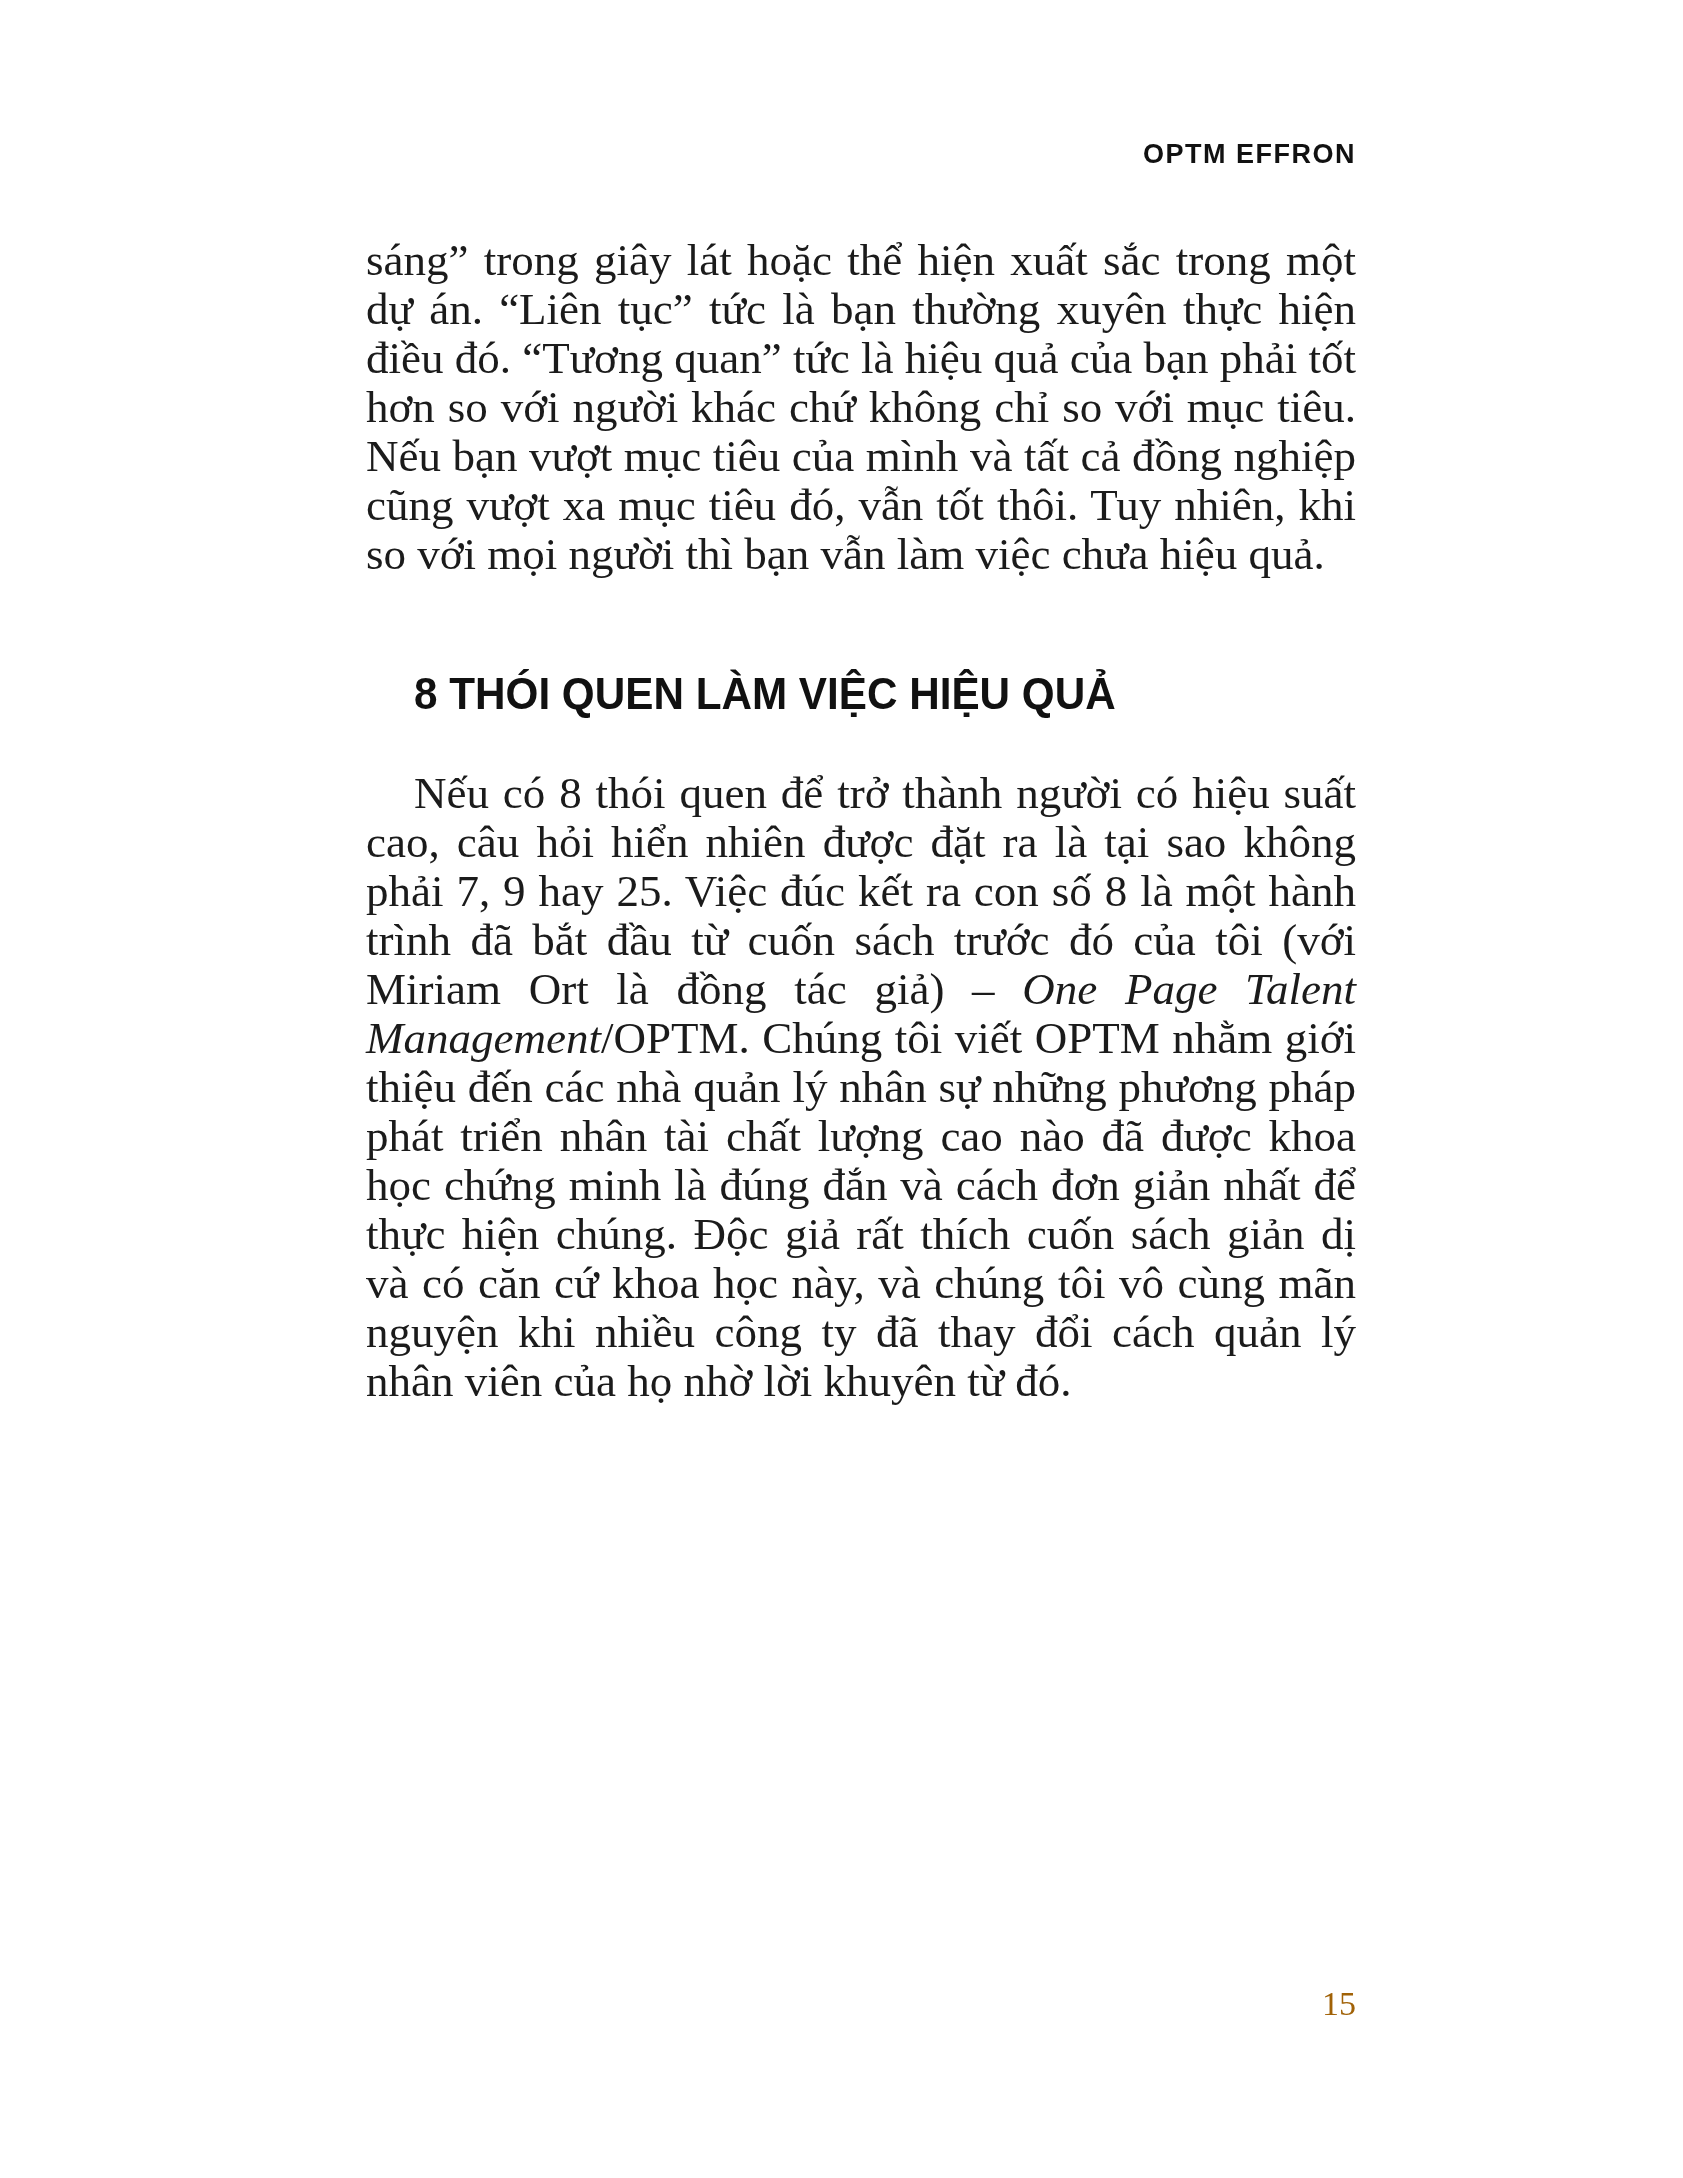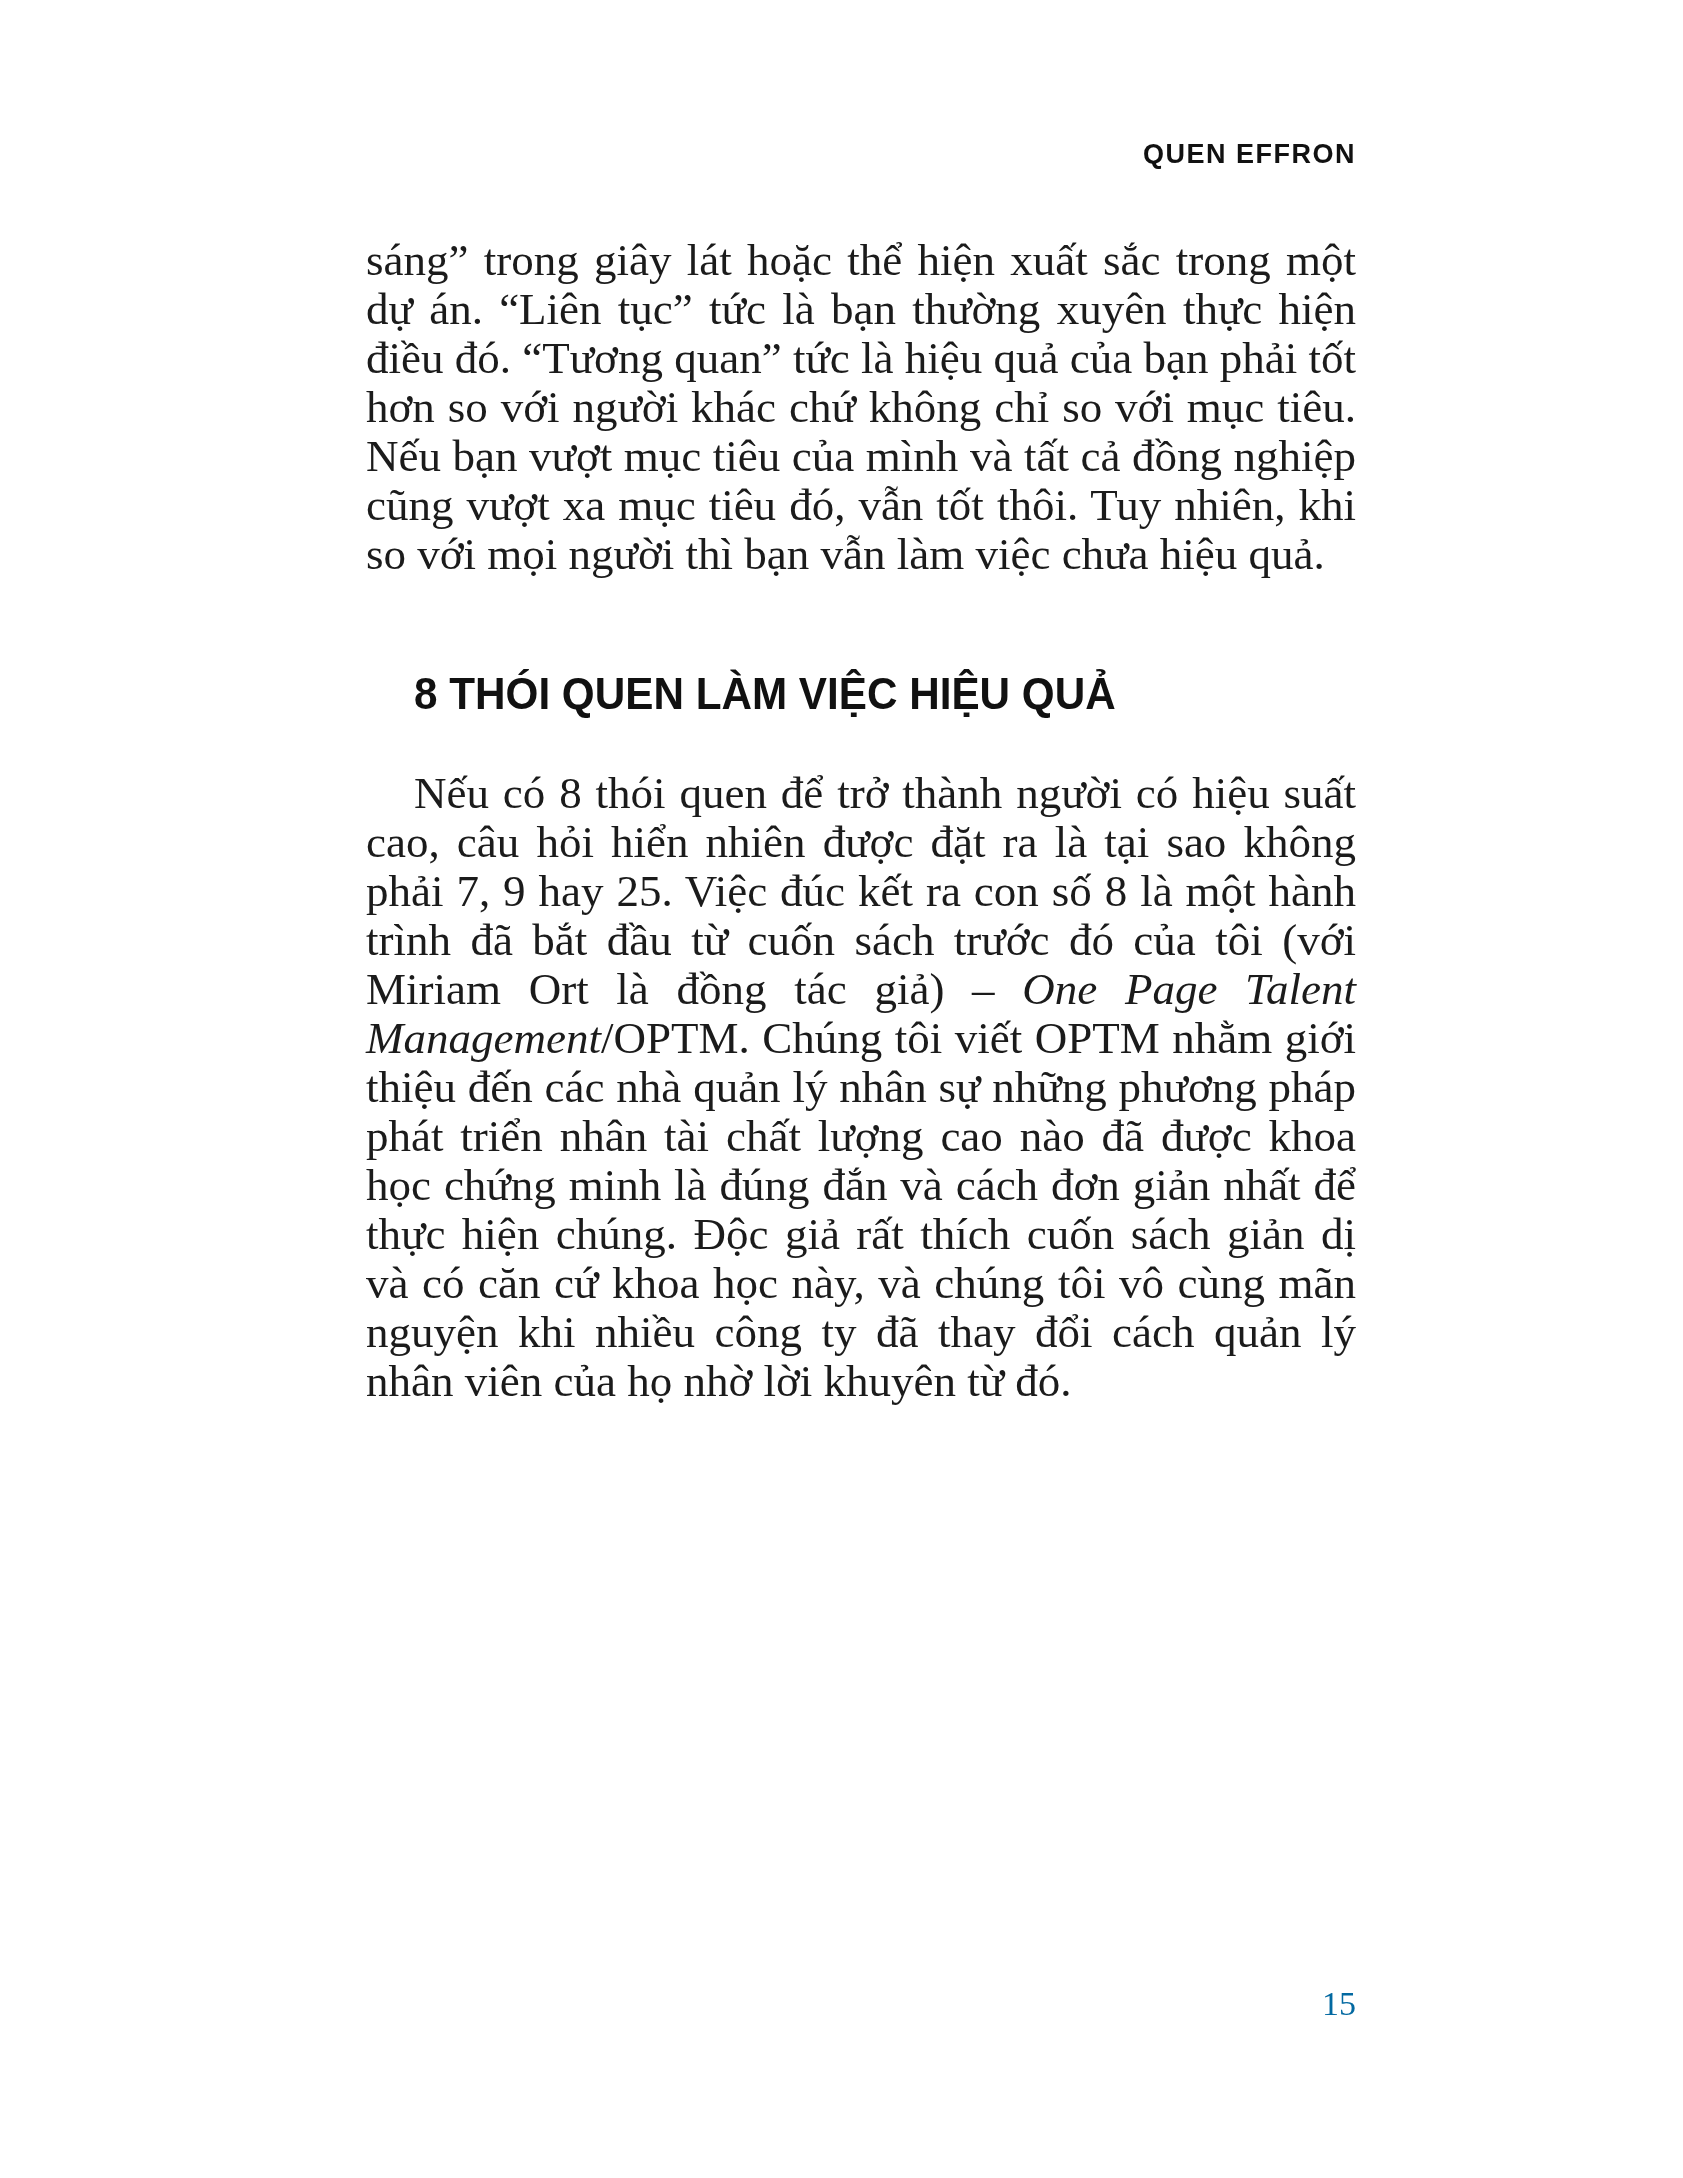--- a/index.html
+++ b/index.html
@@ -65,29 +65,29 @@
   .book-title-italic {
     font-style: italic;
   }
   .page-number {
     position: absolute;
     top: 1985px;
     left: 366px;
     width: 990px;
     text-align: right;
     font-size: 34px;
-    color: #0369a1;
+    color: #a16207;
   }
 </style>
 </head>
 <body>
 
 <div class="page">
 
-  <div class="running-header">QUEN EFFRON</div>
+  <div class="running-header">OPTM EFFRON</div>
 
   <main class="content">
 
     <p class="body-para">sáng” trong giây lát hoặc thể hiện xuất sắc trong một dự án. “Liên tục” tức là bạn thường xuyên thực hiện điều đó. “Tương quan” tức là hiệu quả của bạn phải tốt hơn so với người khác chứ không chỉ so với mục tiêu. Nếu bạn vượt mục tiêu của mình và tất cả đồng nghiệp cũng vượt xa mục tiêu đó, vẫn tốt thôi. Tuy nhiên, khi so với mọi người thì bạn vẫn làm việc chưa hiệu quả.</p>
 
     <h2 class="section-heading">8 THÓI QUEN LÀM VIỆC HIỆU QUẢ</h2>
 
     <p class="body-para indent"><span>Nếu có 8 thói quen để trở thành người có hiệu suất cao, câu hỏi hiển nhiên được đặt ra là tại sao không phải 7, 9 hay 25. Việc đúc kết ra con số 8 là một hành trình đã bắt đầu từ cuốn sách trước đó của tôi (với Miriam Ort là đồng tác giả) – </span><em class="book-title-italic">One Page Talent Management</em><span>/OPTM. Chúng tôi viết OPTM nhằm giới thiệu đến các nhà quản lý nhân sự những phương pháp phát triển nhân tài chất lượng cao nào đã được khoa học chứng minh là đúng đắn và cách đơn giản nhất để thực hiện chúng. Độc giả rất thích cuốn sách giản dị và có căn cứ khoa học này, và chúng tôi vô cùng mãn nguyện khi nhiều công ty đã thay đổi cách quản lý nhân viên của họ nhờ lời khuyên từ đó.</span></p>
 
   </main>

